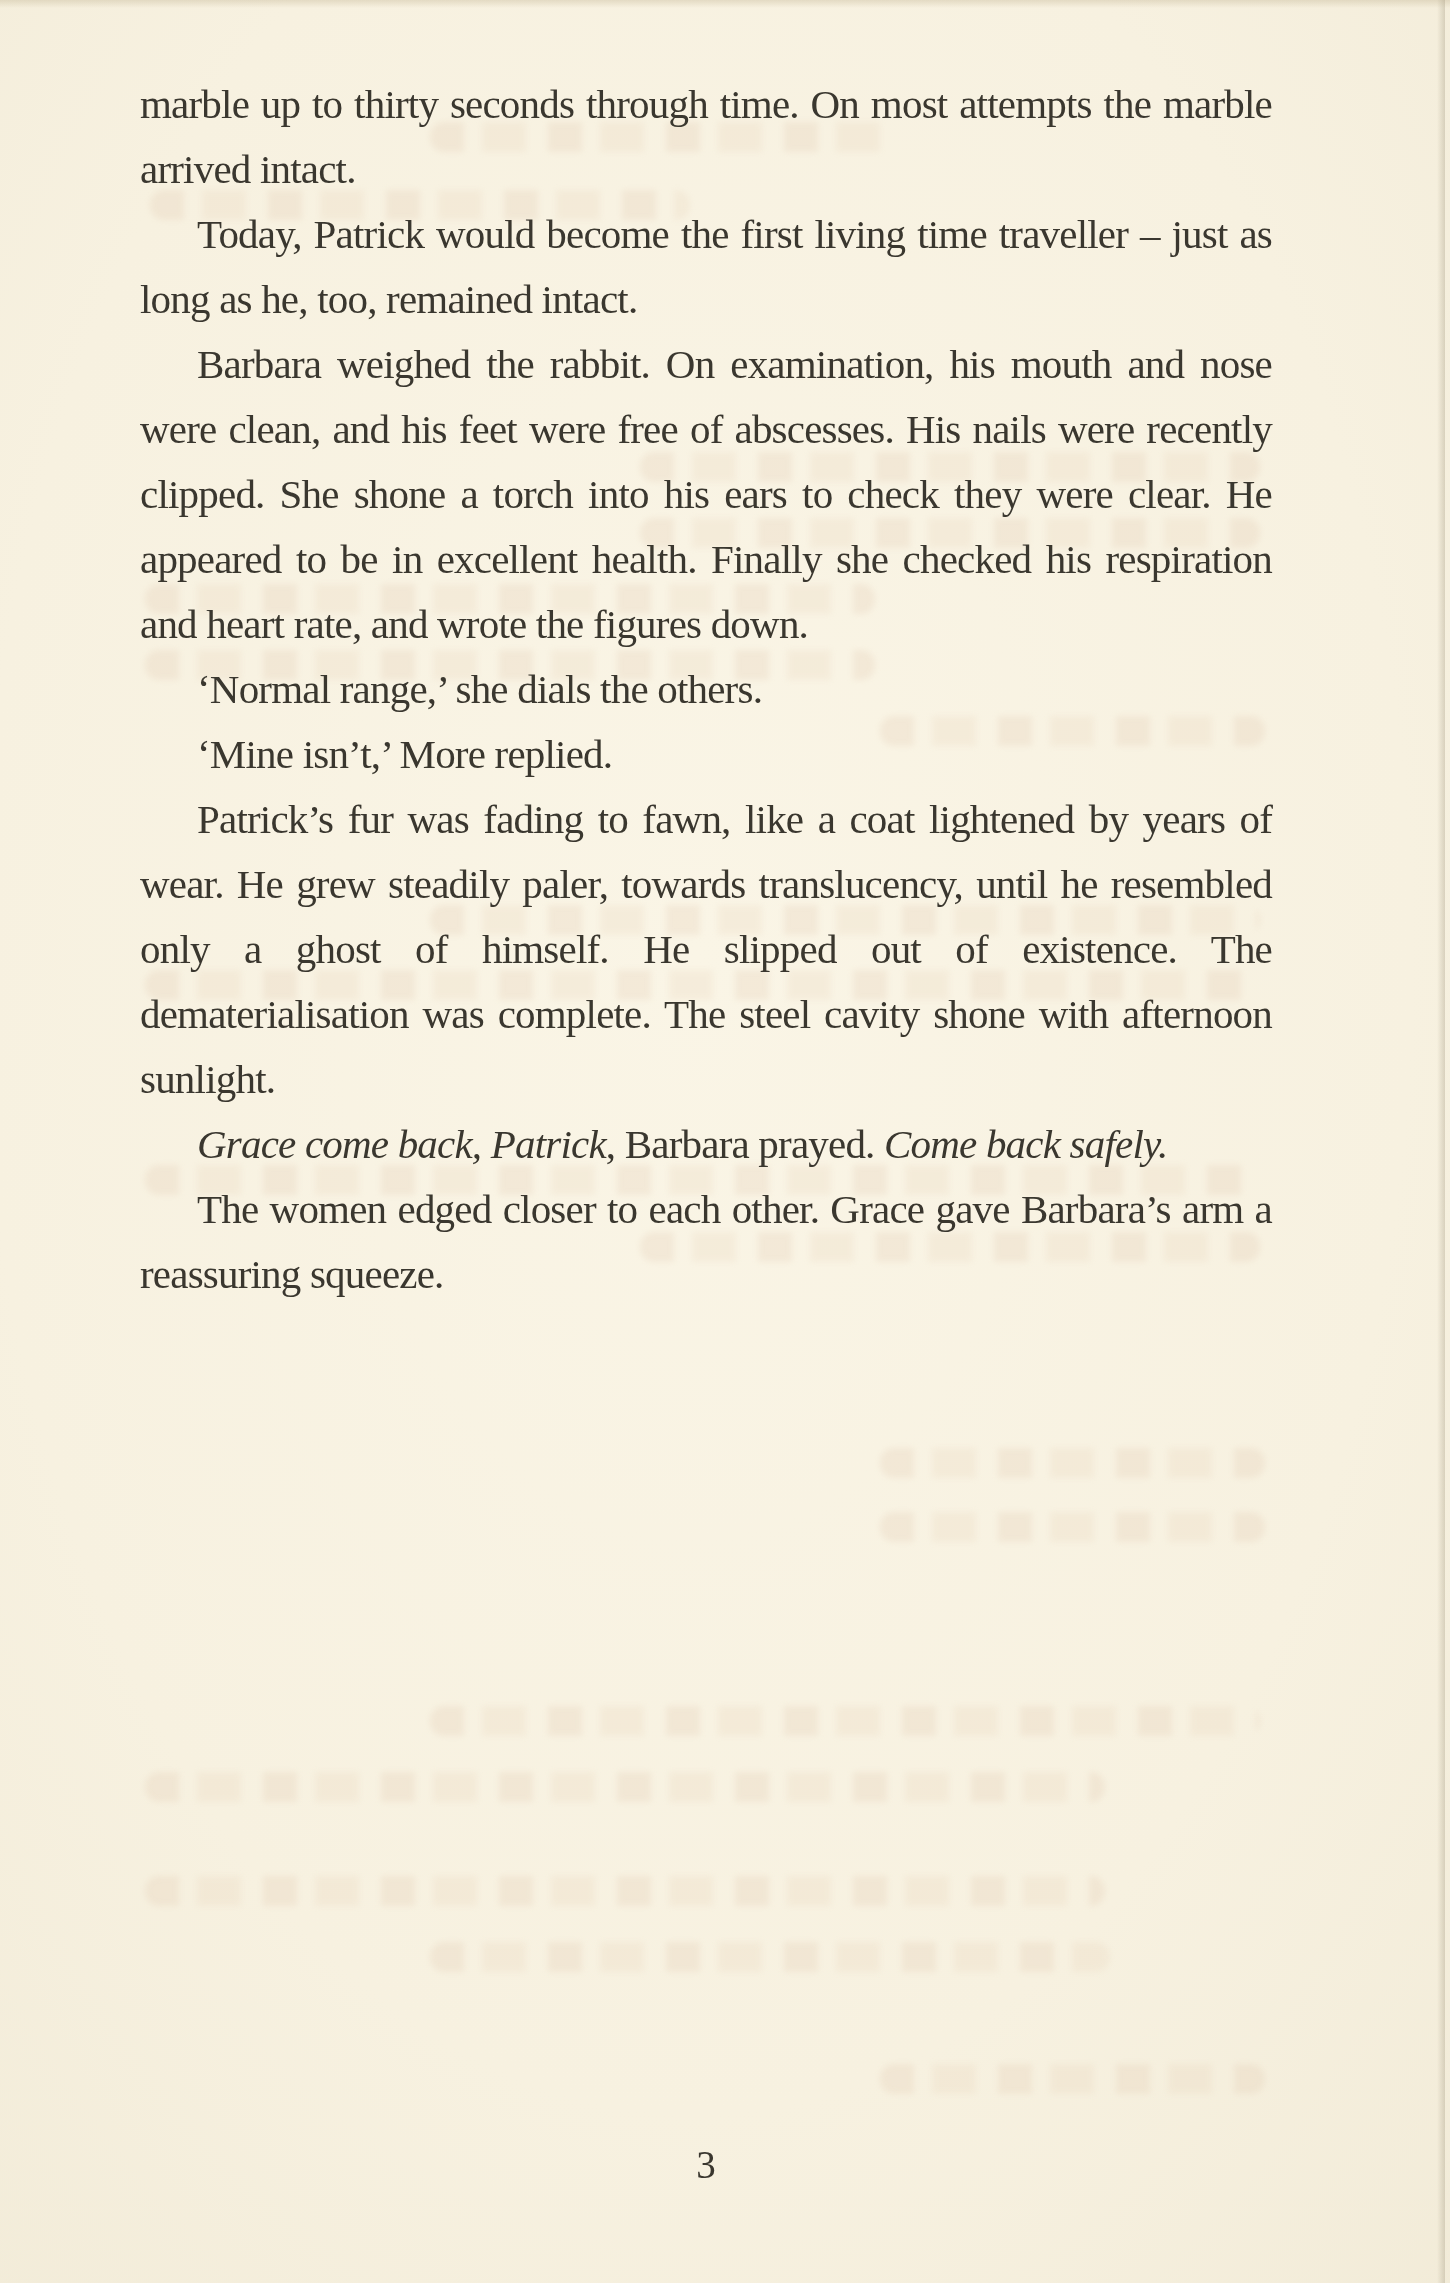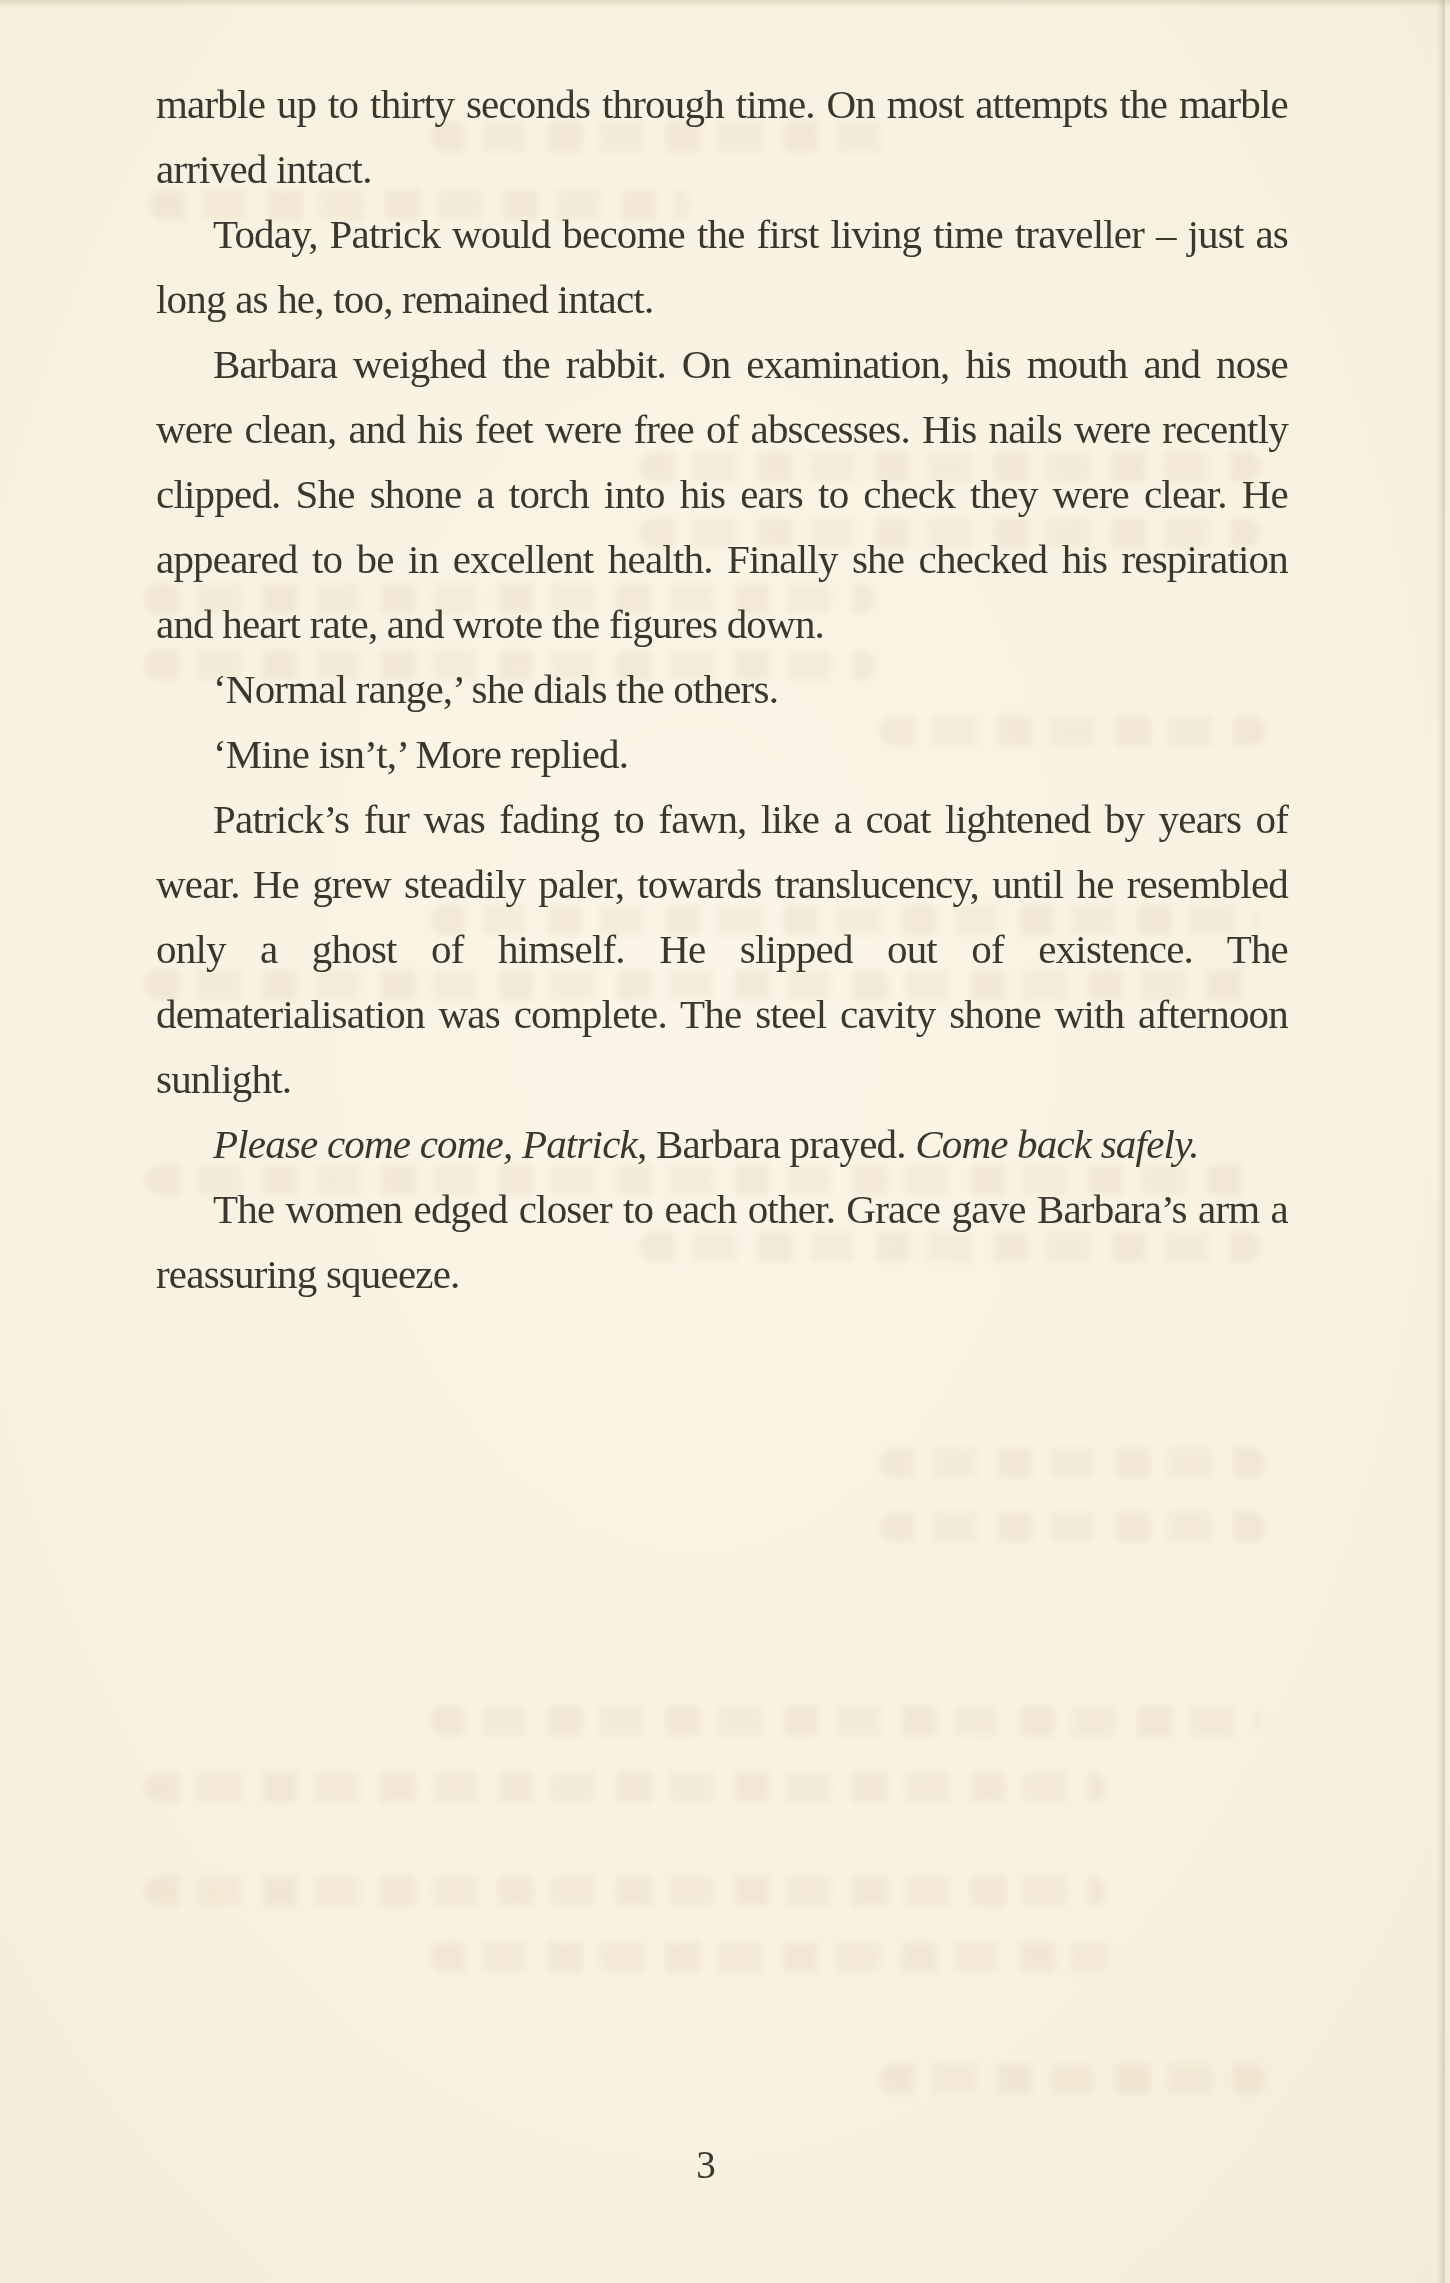--- a/index.html
+++ b/index.html
@@ -23,21 +23,21 @@
     position: absolute; top: 0; right: 1px; width: 4px; height: 100%;
     background: linear-gradient(180deg, #a8a395 0%, #7b786e 35%, #6f6d64 60%, #8c8able 0, #8a867a 100%);
     opacity: 0.85;
   }
   .scan-edge-soft {
     position: absolute; top: 0; right: 5px; width: 8px; height: 100%;
     background: linear-gradient(90deg, rgba(200,190,165,0), rgba(160,150,125,0.35));
   }
   .text-block {
     position: absolute;
-    left: 156px;
+    left: 140px;
     top: 72px;
     width: 1132px;
     color: #3a372f;
     font-size: 41px;
     line-height: 65px;
     letter-spacing: -0.8px;
     text-align: justify;
     z-index: 2;
   }
   .text-block p { margin: 0; }
@@ -112,21 +112,21 @@
   <div class="bleed b17"></div>
   <div class="bleed b18"></div>
 
   <main class="text-block" id="text-block">
       <p><span>marble up to thirty seconds through time. On most attempts the marble arrived intact.</span></p>
       <p class="indented"><span>Today, Patrick would become the first living time traveller – just as long as he, too, remained intact.</span></p>
       <p class="indented"><span>Barbara weighed the rabbit. On examination, his mouth and nose were clean, and his feet were free of abscesses. His nails were recently clipped. She shone a torch into his ears to check they were clear. He appeared to be in excellent health. Finally she checked his respiration and heart rate, and wrote the figures down.</span></p>
       <p class="indented"><span>‘Normal range,’ she dials the others.</span></p>
       <p class="indented"><span>‘Mine isn’t,’ More replied.</span></p>
       <p class="indented"><span>Patrick’s fur was fading to fawn, like a coat lightened by years of wear. He grew steadily paler, towards translucency, until he resembled only a ghost of himself. He slipped out of existence. The dematerialisation was complete. The steel cavity shone with afternoon sunlight.</span></p>
-      <p class="indented"><span class="italic">Please come come, Patrick</span><span>, Barbara prayed. </span><span class="italic">Come back safely.</span></p>
+      <p class="indented"><span class="italic">Grace come back, Patrick</span><span>, Barbara prayed. </span><span class="italic">Come back safely.</span></p>
       <p class="indented"><span>The women edged closer to each other. Grace gave Barbara’s arm a reassuring squeeze.</span></p>
     </main>
 
   <div class="page-number">3</div>
 
   <div class="scan-edge-soft"></div>
   <div class="scan-edge"></div>
 </div>
 
 </body></html>

